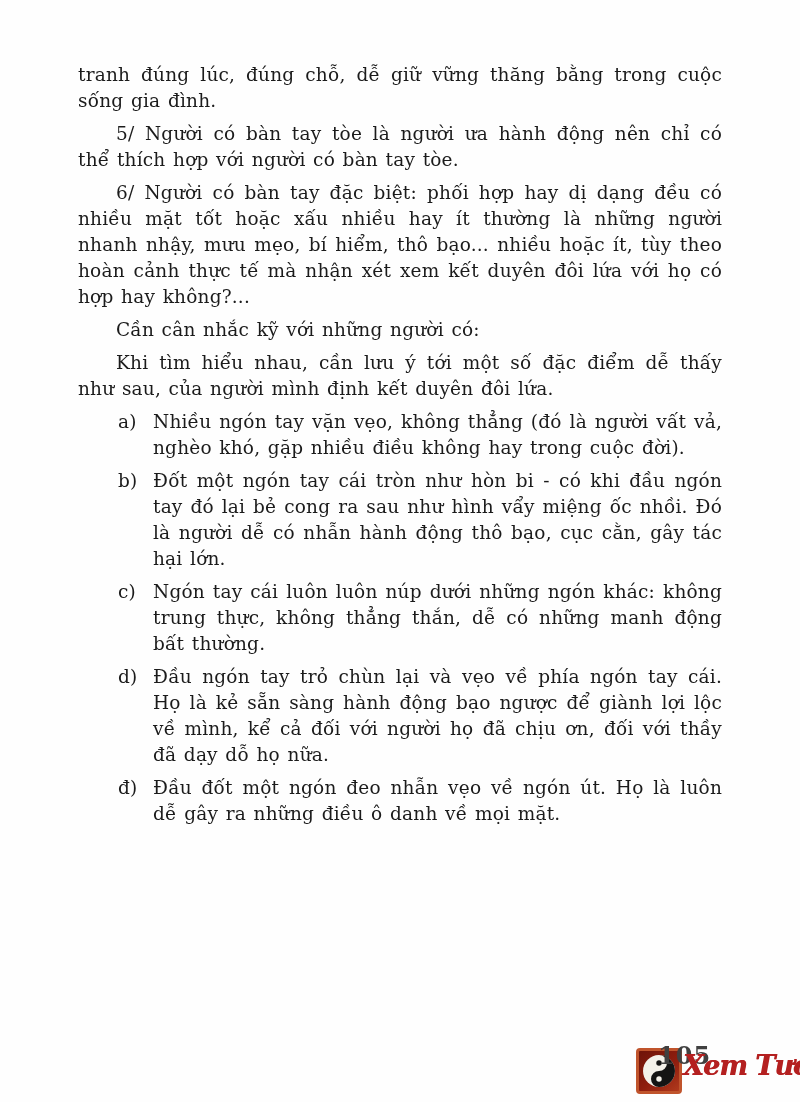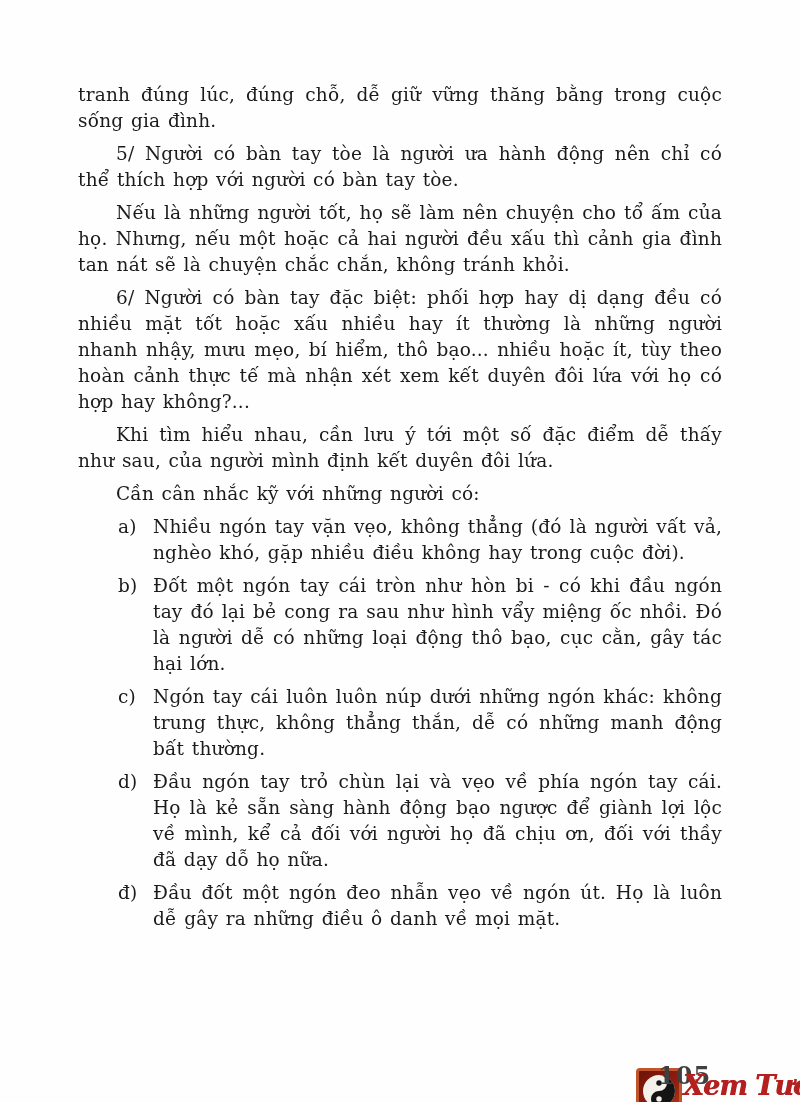--- a/index.html
+++ b/index.html
@@ -12,21 +12,20 @@
     position: relative;
     background: #fefefe;
     overflow: hidden;
     font-family: "DejaVu Serif", "Liberation Serif", serif;
     color: #1b1b1b;
   }
   .scan-page {
     position: absolute;
     inset: 0;
     background: #fefefe;
-    margin-top: 20px;
   }
   .text-block {
     position: absolute;
     left: 78px;
     top: 62px;
     width: 644px;
     font-size: 18.5px;
     line-height: 26px;
     text-align: justify;
     letter-spacing: 0.2px;
@@ -102,33 +101,32 @@
   }
 </style>
 </head>
 <body>
 
 <div class="scan-page">
 
   <div class="text-block">
     <p class="para continuation">tranh đúng lúc, đúng chỗ, dễ giữ vững thăng bằng trong cuộc sống gia đình.</p>
     <p class="para">5/ Người có bàn tay tòe là người ưa hành động nên chỉ có thể thích hợp với người có bàn tay tòe.</p>
-    <p class="para">Nếu là những người tốt, họ sẽ làm nên chuyện cho tổ ấm của họ. Nhưng, nếu một hoặc cả hai người đều xấu thì cảnh gia đình tan nát sẽ là chuyện chắc chắn, không tránh khỏi.</p>
     <p class="para">6/ Người có bàn tay đặc biệt: phối hợp hay dị dạng đều có nhiều mặt tốt hoặc xấu nhiều hay ít thường là những người nhanh nhậy, mưu mẹo, bí hiểm, thô bạo... nhiều hoặc ít, tùy theo hoàn cảnh thực tế mà nhận xét xem kết duyên đôi lứa với họ có hợp hay không?...</p>
+    <p class="para">Cần cân nhắc kỹ với những người có:</p>
     <p class="para">Khi tìm hiểu nhau, cần lưu ý tới một số đặc điểm dễ thấy như sau, của người mình định kết duyên đôi lứa.</p>
-    <p class="para">Cần cân nhắc kỹ với những người có:</p>
 
     <div class="hand-list">
       <div class="list-item">
         <span class="list-label">a)</span>
         <span class="list-text">Nhiều ngón tay vặn vẹo, không thẳng (đó là người vất vả, nghèo khó, gặp nhiều điều không hay trong cuộc đời).</span>
       </div>
       <div class="list-item">
         <span class="list-label">b)</span>
-        <span class="list-text">Đốt một ngón tay cái tròn như hòn bi - có khi đầu ngón tay đó lại bẻ cong ra sau như hình vẩy miệng ốc nhồi. Đó là người dễ có những loại động thô bạo, cục cằn, gây tác hại lớn.</span>
+        <span class="list-text">Đốt một ngón tay cái tròn như hòn bi - có khi đầu ngón tay đó lại bẻ cong ra sau như hình vẩy miệng ốc nhồi. Đó là người dễ có nhẫn hành động thô bạo, cục cằn, gây tác hại lớn.</span>
       </div>
       <div class="list-item">
         <span class="list-label">c)</span>
         <span class="list-text">Ngón tay cái luôn luôn núp dưới những ngón khác: không trung thực, không thẳng thắn, dễ có những manh động bất thường.</span>
       </div>
       <div class="list-item">
         <span class="list-label">d)</span>
         <span class="list-text">Đầu ngón tay trỏ chùn lại và vẹo về phía ngón tay cái. Họ là kẻ sẵn sàng hành động bạo ngược để giành lợi lộc về mình, kể cả đối với người họ đã chịu ơn, đối với thầy đã dạy dỗ họ nữa.</span>
       </div>
       <div class="list-item">

